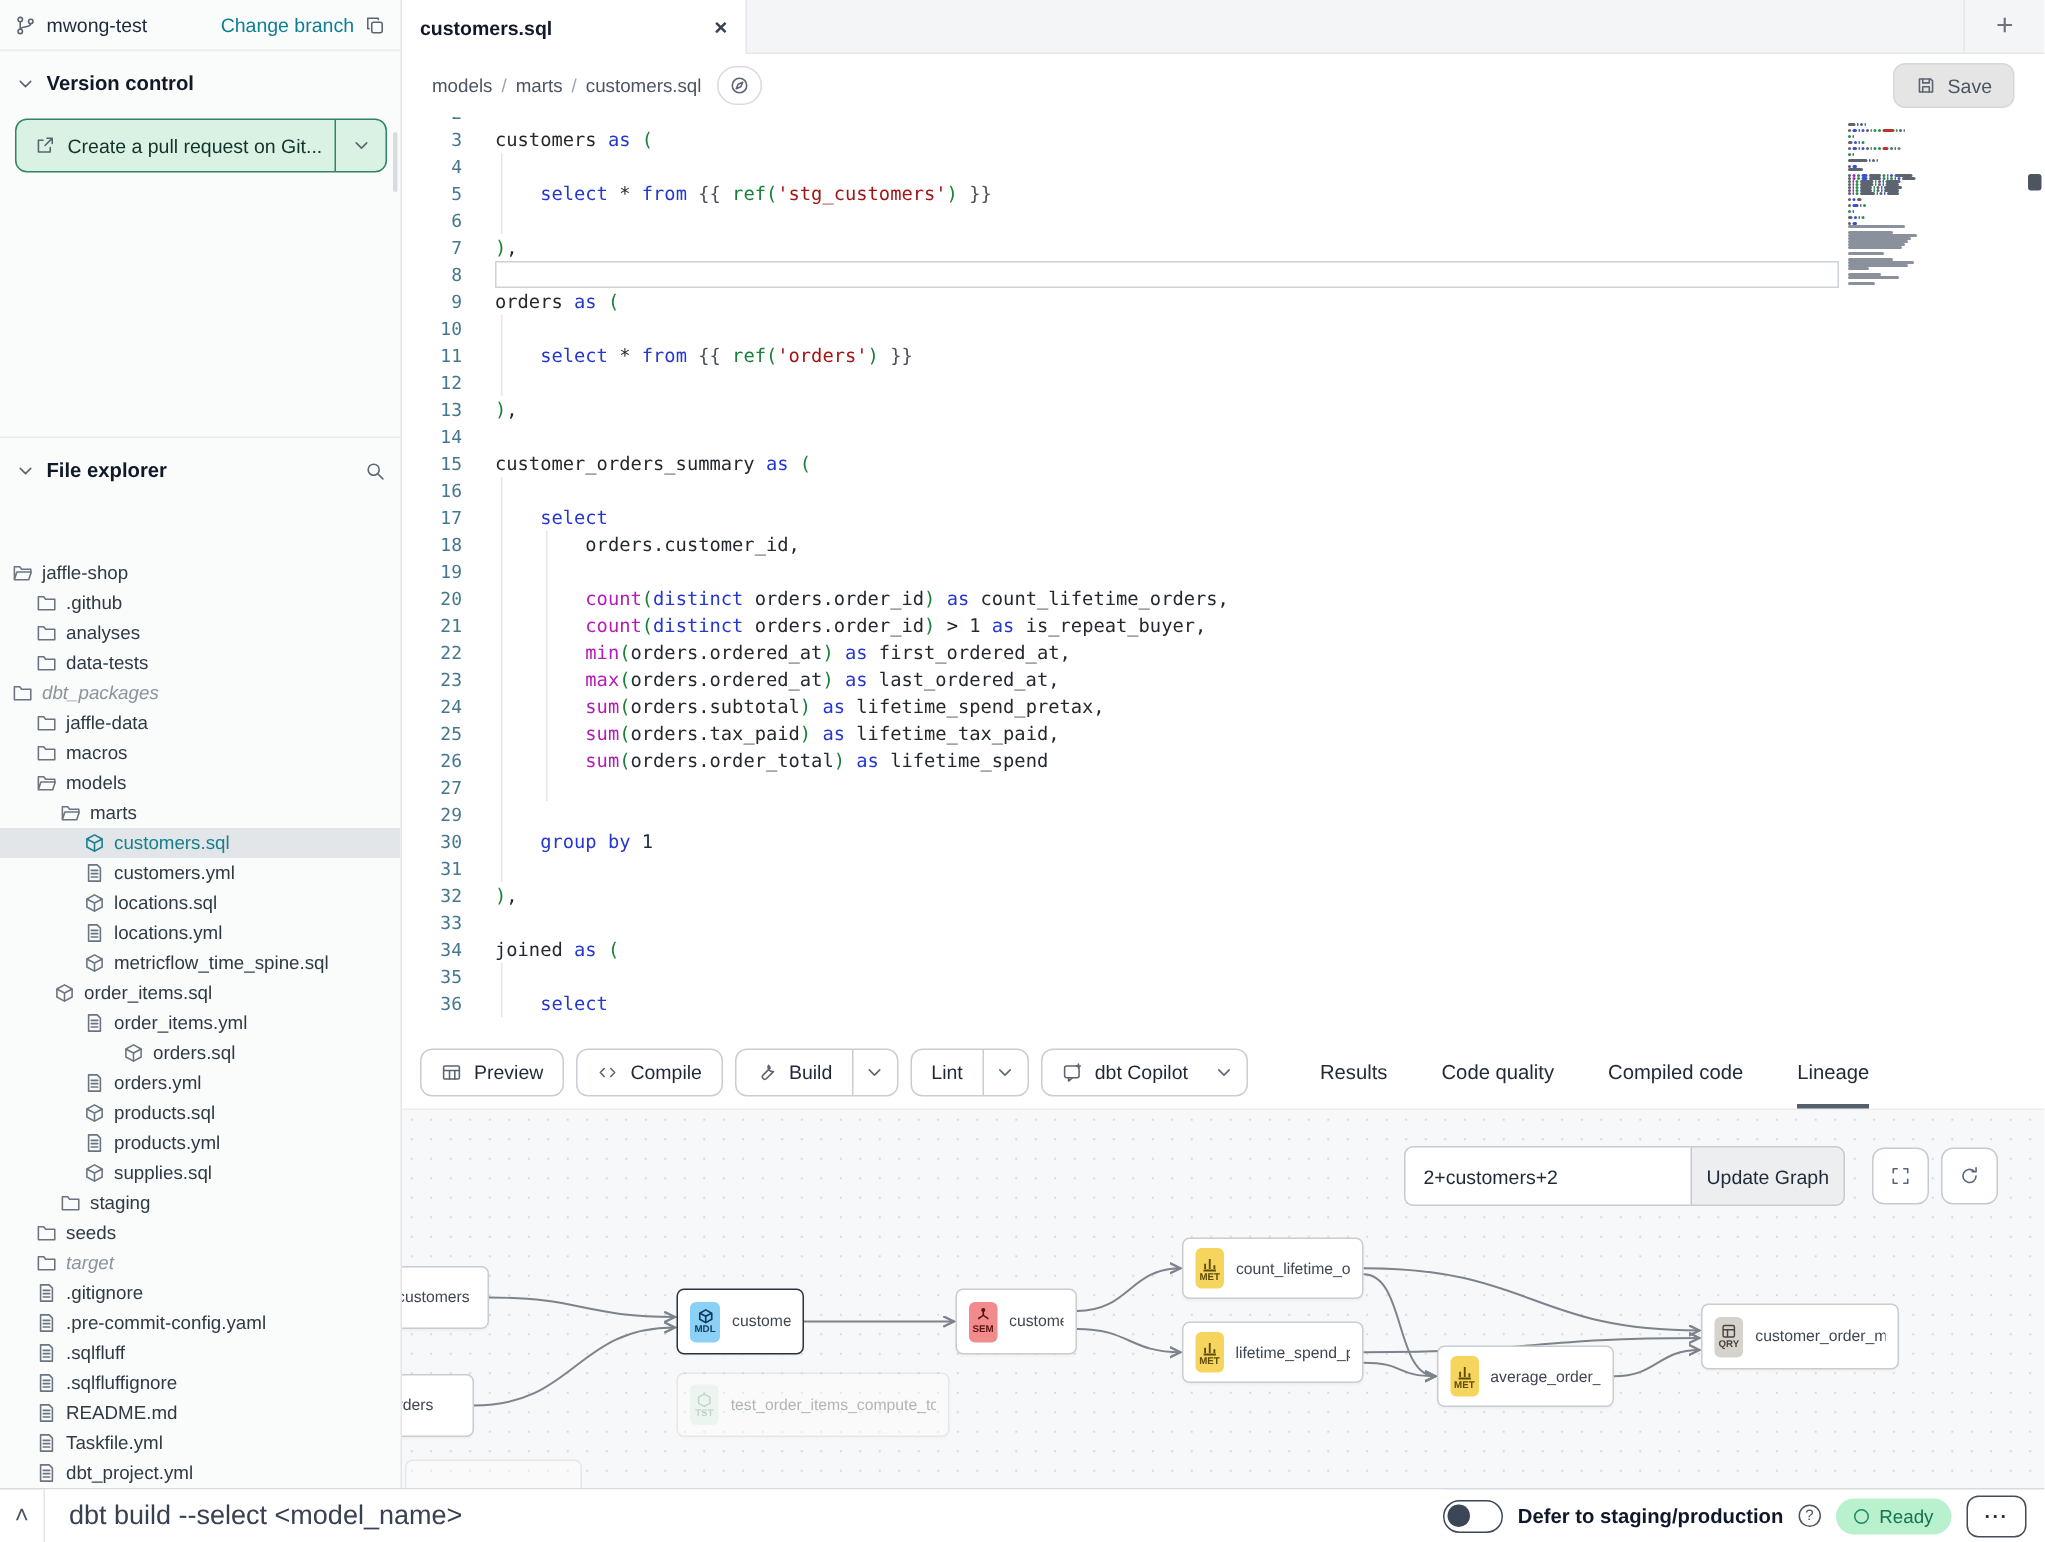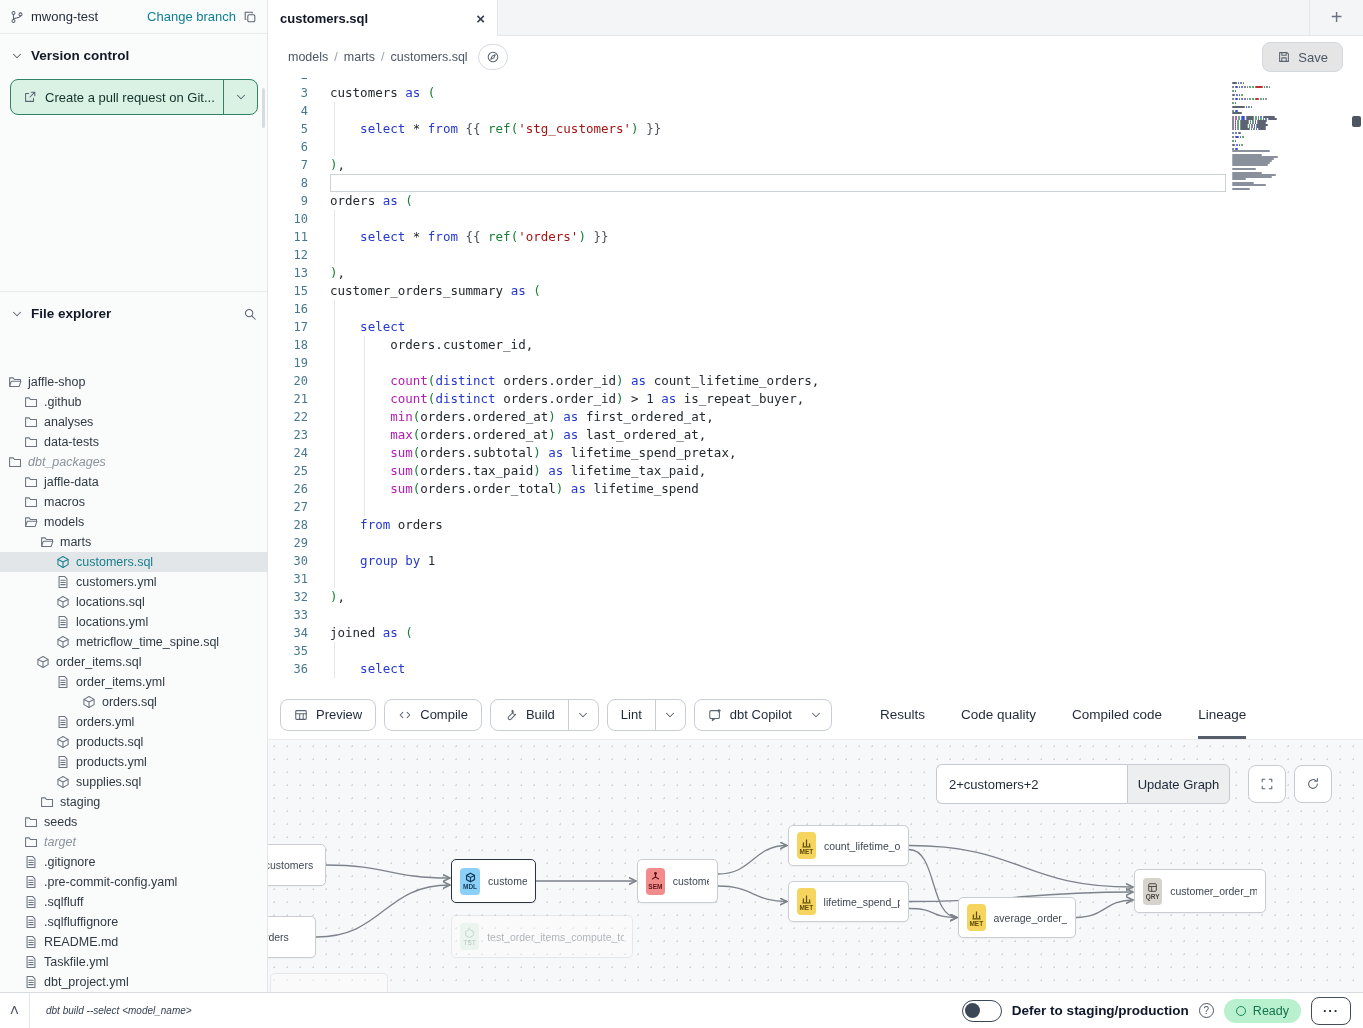--- a/index.html
+++ b/index.html
@@ -106,22 +106,22 @@
     font-family:"Liberation Sans", sans-serif; }
   .lupd { width:103px; height:40px; border:1px solid #c6cbd1; background:#eceef0; border-radius:0 6px 6px 0;
     font-size:13px; color:#1f2937; cursor:pointer; font-family:"Liberation Sans", sans-serif; }
   .sqbtn { position:absolute; top:25px; width:38px; height:38px; background:#fff; border:1px solid #c6cbd1;
     border-radius:8px; display:flex; align-items:center; justify-content:center; cursor:pointer; }
 
   
   .statusbar { height:36px; border-top:1px solid #d8dbde; display:flex; align-items:center; background:#fff; }
   .chev-box { width:30px; height:100%; border-right:1px solid #e4e6e9; display:flex; align-items:center;
     justify-content:center; color:#4b5563; cursor:pointer; }
-  .cmd { flex:1; height:100%; border:none; outline:none; padding:0 16px; font-size:10px; color:#404040;
-    font-family:"Liberation Sans", sans-serif;font-style:italic; }
+  .cmd { flex:1; height:100%; border:none; outline:none; padding:0 16px; font-size:18px; color:#404040;
+    font-family:"Liberation Sans", sans-serif; }
   .cmd::placeholder { color:#374151; opacity:1; }
   .sb-right { display:flex; align-items:center; gap:10px; padding-right:12px; }
   .toggle { width:40px; height:22px; border:1.5px solid #3b4656; border-radius:11px; position:relative;
     background:#fff; cursor:pointer; }
   .toggle .knob { position:absolute; left:2px; top:2px; width:15px; height:15px; border-radius:50%;
     background:#3b4656; }
   .defer-label { font-size:13.5px; font-weight:700; color:#0f172a; }
   .help { width:15px; height:15px; border:1.2px solid #4b5563; border-radius:50%; font-size:10px;
     display:flex; align-items:center; justify-content:center; color:#4b5563; }
   .ready { height:24px; border-radius:12px; background:#b9f0cd; display:flex; align-items:center;
@@ -519,34 +519,34 @@
             <div class="crow"><span class="gut">4</span><span class="ctext"></span><span class="gd" style="left: 66px;"></span></div>
             <div class="crow"><span class="gut">5</span><span class="ctext"><span class="t-id">    </span><span class="t-kw">select</span><span class="t-id"> * </span><span class="t-kw">from</span><span class="t-id"> </span><span class="t-j">{{ </span><span class="t-g">ref</span><span class="t-p">(</span><span class="t-str">'stg_customers'</span><span class="t-p">)</span><span class="t-id"> </span><span class="t-j">}}</span></span><span class="gd" style="left: 66px;"></span></div>
             <div class="crow"><span class="gut">6</span><span class="ctext"></span><span class="gd" style="left: 66px;"></span></div>
             <div class="crow"><span class="gut">7</span><span class="ctext"><span class="t-p">)</span><span class="t-id">,</span></span></div>
             <div class="crow"><span class="gut">8</span><span class="ctext"></span><span class="activebox"></span></div>
             <div class="crow"><span class="gut">9</span><span class="ctext"><span class="t-id">orders </span><span class="t-kw">as</span><span class="t-id"> </span><span class="t-p">(</span></span></div>
             <div class="crow"><span class="gut">10</span><span class="ctext"></span><span class="gd" style="left: 66px;"></span></div>
             <div class="crow"><span class="gut">11</span><span class="ctext"><span class="t-id">    </span><span class="t-kw">select</span><span class="t-id"> * </span><span class="t-kw">from</span><span class="t-id"> </span><span class="t-j">{{ </span><span class="t-g">ref</span><span class="t-p">(</span><span class="t-str">'orders'</span><span class="t-p">)</span><span class="t-id"> </span><span class="t-j">}}</span></span><span class="gd" style="left: 66px;"></span></div>
             <div class="crow"><span class="gut">12</span><span class="ctext"></span><span class="gd" style="left: 66px;"></span></div>
             <div class="crow"><span class="gut">13</span><span class="ctext"><span class="t-p">)</span><span class="t-id">,</span></span></div>
+            <div class="crow"><span class="gut">14</span><span class="ctext"></span></div>
             <div class="crow"><span class="gut">15</span><span class="ctext"><span class="t-id">customer_orders_summary </span><span class="t-kw">as</span><span class="t-id"> </span><span class="t-p">(</span></span></div>
             <div class="crow"><span class="gut">16</span><span class="ctext"></span><span class="gd" style="left: 66px;"></span></div>
             <div class="crow"><span class="gut">17</span><span class="ctext"><span class="t-id">    </span><span class="t-kw">select</span></span><span class="gd" style="left: 66px;"></span></div>
             <div class="crow"><span class="gut">18</span><span class="ctext"><span class="t-id">        orders.customer_id,</span></span><span class="gd" style="left: 66px;"></span><span class="gd" style="left: 96px;"></span></div>
             <div class="crow"><span class="gut">19</span><span class="ctext"></span><span class="gd" style="left: 66px;"></span><span class="gd" style="left: 96px;"></span></div>
             <div class="crow"><span class="gut">20</span><span class="ctext"><span class="t-id">        </span><span class="t-fn">count</span><span class="t-p">(</span><span class="t-kw">distinct</span><span class="t-id"> orders.order_id</span><span class="t-p">)</span><span class="t-id"> </span><span class="t-kw">as</span><span class="t-id"> count_lifetime_orders,</span></span><span class="gd" style="left: 66px;"></span><span class="gd" style="left: 96px;"></span></div>
             <div class="crow"><span class="gut">21</span><span class="ctext"><span class="t-id">        </span><span class="t-fn">count</span><span class="t-p">(</span><span class="t-kw">distinct</span><span class="t-id"> orders.order_id</span><span class="t-p">)</span><span class="t-id"> &gt; </span><span class="t-n2">1</span><span class="t-id"> </span><span class="t-kw">as</span><span class="t-id"> is_repeat_buyer,</span></span><span class="gd" style="left: 66px;"></span><span class="gd" style="left: 96px;"></span></div>
             <div class="crow"><span class="gut">22</span><span class="ctext"><span class="t-id">        </span><span class="t-fn">min</span><span class="t-p">(</span><span class="t-id">orders.ordered_at</span><span class="t-p">)</span><span class="t-id"> </span><span class="t-kw">as</span><span class="t-id"> first_ordered_at,</span></span><span class="gd" style="left: 66px;"></span><span class="gd" style="left: 96px;"></span></div>
             <div class="crow"><span class="gut">23</span><span class="ctext"><span class="t-id">        </span><span class="t-fn">max</span><span class="t-p">(</span><span class="t-id">orders.ordered_at</span><span class="t-p">)</span><span class="t-id"> </span><span class="t-kw">as</span><span class="t-id"> last_ordered_at,</span></span><span class="gd" style="left: 66px;"></span><span class="gd" style="left: 96px;"></span></div>
             <div class="crow"><span class="gut">24</span><span class="ctext"><span class="t-id">        </span><span class="t-fn">sum</span><span class="t-p">(</span><span class="t-id">orders.subtotal</span><span class="t-p">)</span><span class="t-id"> </span><span class="t-kw">as</span><span class="t-id"> lifetime_spend_pretax,</span></span><span class="gd" style="left: 66px;"></span><span class="gd" style="left: 96px;"></span></div>
             <div class="crow"><span class="gut">25</span><span class="ctext"><span class="t-id">        </span><span class="t-fn">sum</span><span class="t-p">(</span><span class="t-id">orders.tax_paid</span><span class="t-p">)</span><span class="t-id"> </span><span class="t-kw">as</span><span class="t-id"> lifetime_tax_paid,</span></span><span class="gd" style="left: 66px;"></span><span class="gd" style="left: 96px;"></span></div>
             <div class="crow"><span class="gut">26</span><span class="ctext"><span class="t-id">        </span><span class="t-fn">sum</span><span class="t-p">(</span><span class="t-id">orders.order_total</span><span class="t-p">)</span><span class="t-id"> </span><span class="t-kw">as</span><span class="t-id"> lifetime_spend</span></span><span class="gd" style="left: 66px;"></span><span class="gd" style="left: 96px;"></span></div>
             <div class="crow"><span class="gut">27</span><span class="ctext"></span><span class="gd" style="left: 66px;"></span><span class="gd" style="left: 96px;"></span></div>
-            <div class="crow"><span class="gut">28</span><span class="ctext"><span class="t-id">    </span><span class="t-kw">from</span><span class="t-id"> orders</span></span><span class="gd" style="left: 66px;"></span></div>
             <div class="crow"><span class="gut">29</span><span class="ctext"></span><span class="gd" style="left: 66px;"></span></div>
             <div class="crow"><span class="gut">30</span><span class="ctext"><span class="t-id">    </span><span class="t-kw">group by</span><span class="t-id"> </span><span class="t-n2">1</span></span><span class="gd" style="left: 66px;"></span></div>
             <div class="crow"><span class="gut">31</span><span class="ctext"></span><span class="gd" style="left: 66px;"></span></div>
             <div class="crow"><span class="gut">32</span><span class="ctext"><span class="t-p">)</span><span class="t-id">,</span></span></div>
             <div class="crow"><span class="gut">33</span><span class="ctext"></span></div>
             <div class="crow"><span class="gut">34</span><span class="ctext"><span class="t-id">joined </span><span class="t-kw">as</span><span class="t-id"> </span><span class="t-p">(</span></span></div>
             <div class="crow"><span class="gut">35</span><span class="ctext"></span><span class="gd" style="left: 66px;"></span></div>
             <div class="crow"><span class="gut">36</span><span class="ctext"><span class="t-id">    </span><span class="t-kw">select</span></span><span class="gd" style="left: 66px;"></span></div>
           </div>
         <div class="minimap" id="minimap">

